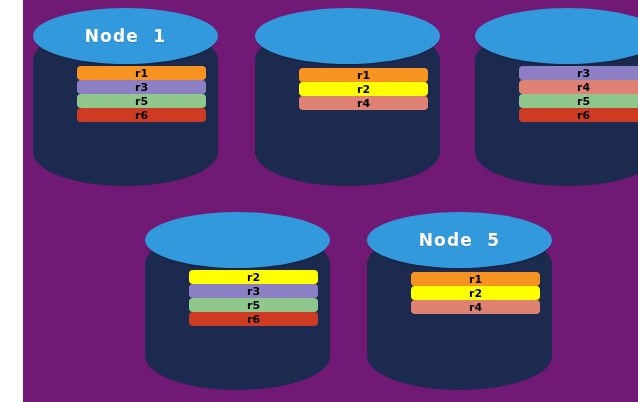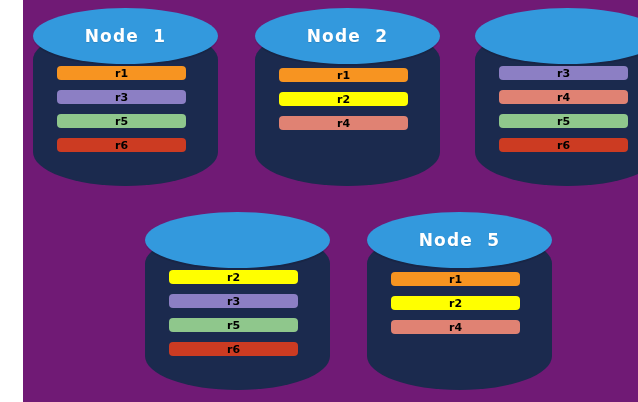--- a/index.html
+++ b/index.html
@@ -60,26 +60,25 @@
     font-size: 17px;
     font-weight: bold;
     letter-spacing: 1.2px;
     white-space: pre;
     text-shadow: 0 1px 1px rgba(0,0,0,0.12);
   }
 
   
   .shards {
     position: absolute;
-    left: 24px;
+    left: 44px;
     top: 58px;
     width: 129px;
     display: flex;
     flex-direction: column;
-    gap: 10px;
   }
   .shard {
     position: relative;
     height: 14px;
     border-radius: 4px;
     display: flex;
     align-items: center;
     justify-content: center;
   }
   .shard-label {
@@ -111,21 +110,20 @@
           <span class="shard-label">r5</span>
         </div>
         <div class="shard" style="background: rgb(204, 59, 34);">
           <span class="shard-label">r6</span>
         </div>
       </div>
     </div>
     <div class="node" data-count="3" style="left: 232px; top: 8px;">
       <div class="node-body" style="background: rgb(27, 42, 78);"></div>
       <div class="node-top" style="background: rgb(51, 153, 221);"></div>
-      <div class="node-title" style="color: rgb(255, 255, 255);">Node  2</div>
       <div class="shards">
         <div class="shard" style="background: rgb(247, 148, 33);">
           <span class="shard-label">r1</span>
         </div>
         <div class="shard" style="background: rgb(255, 255, 0);">
           <span class="shard-label">r2</span>
         </div>
         <div class="shard" style="background: rgb(224, 130, 115);">
           <span class="shard-label">r4</span>
         </div>

